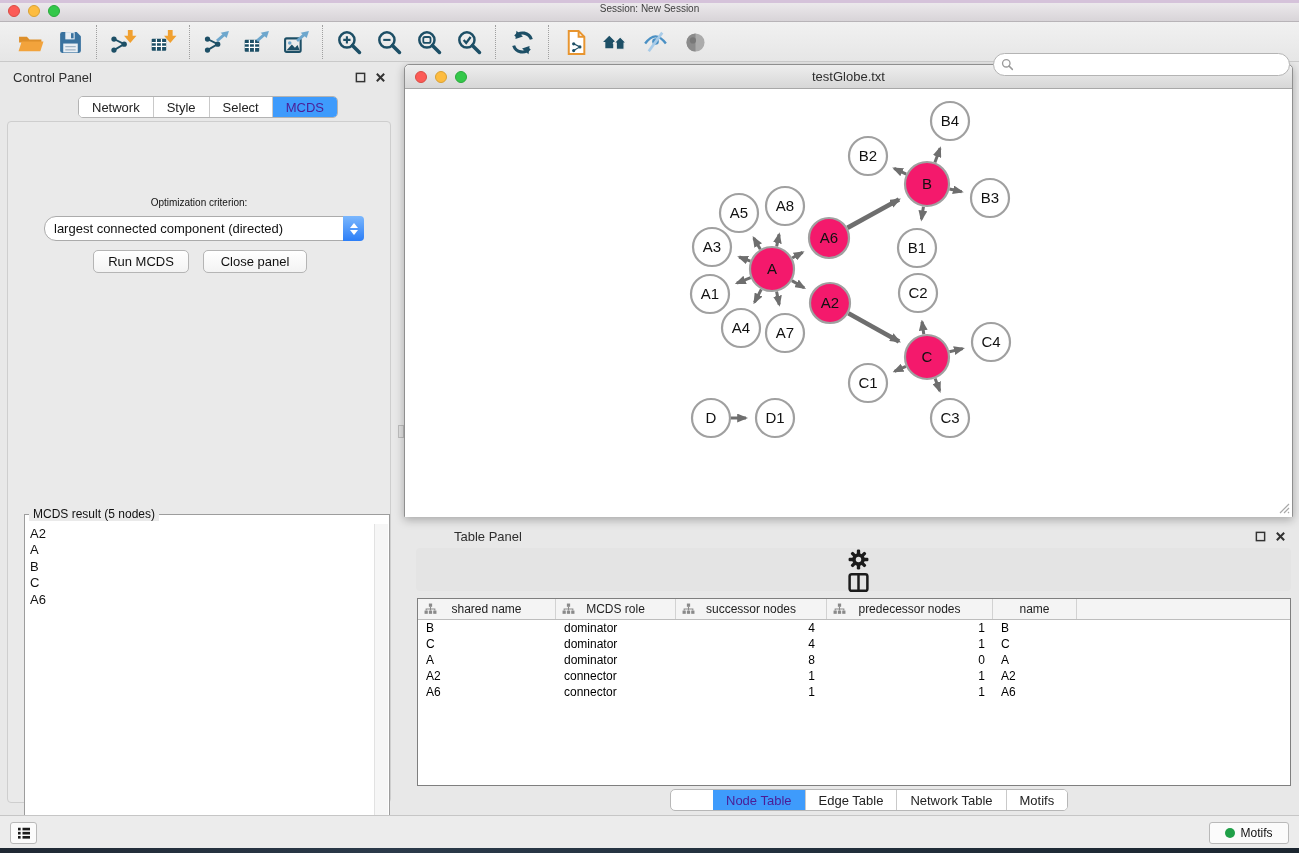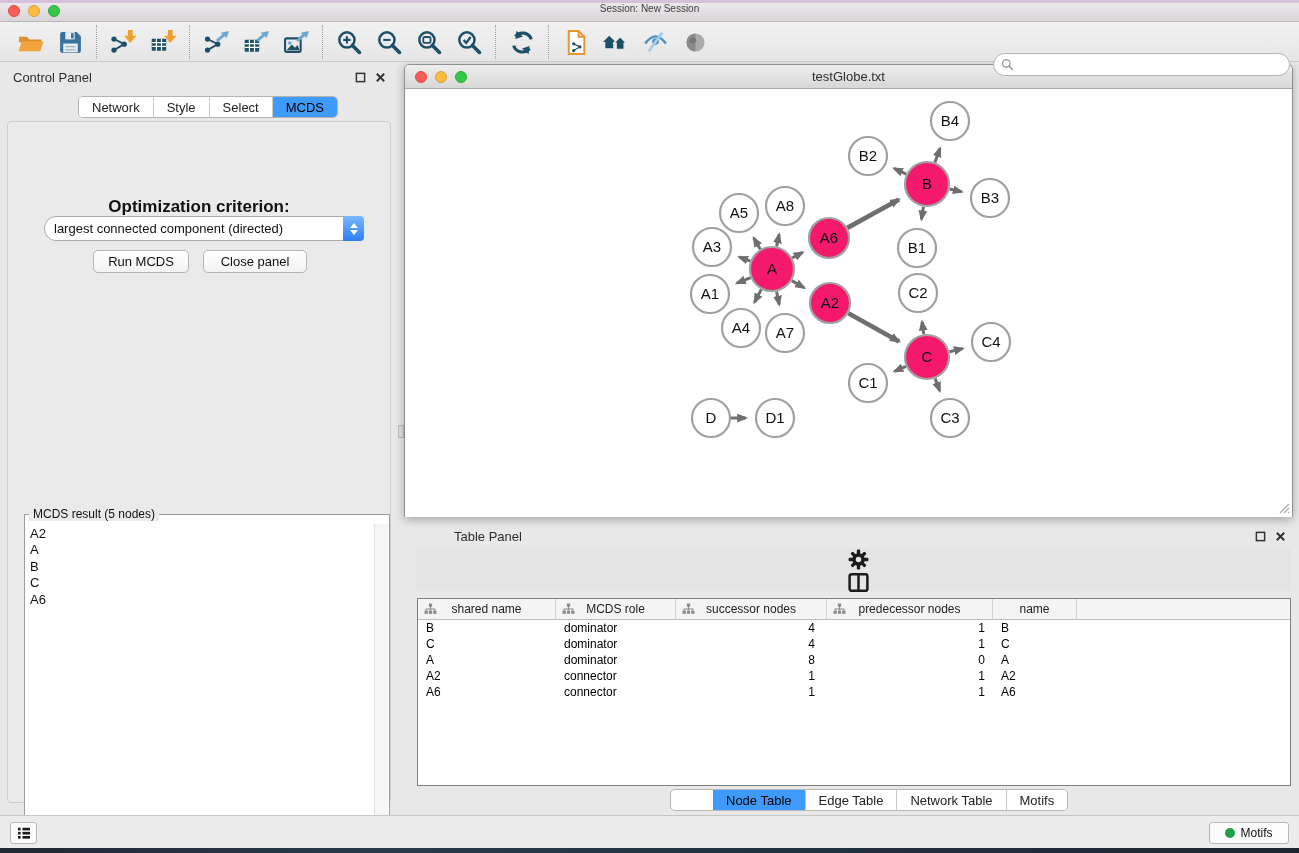--- a/index.html
+++ b/index.html
@@ -34,25 +34,25 @@
   .panel-header { position:absolute; left:0; top:0; width:100%; height:28px; }
   .panel-header .ptitle { position:absolute; left:13px; top:8px; font-size:13px; color:#2e2e2e; }
   .panel-ctrl { position:absolute; top:9px; width:13px; height:13px; display:flex; align-items:center; justify-content:center; }
   .panel-ctrl svg { width:11px; height:11px; }
 
   #cp-tabs { position:absolute; left:78px; top:34px; height:22px; display:flex;
     border:1px solid #b3b3b3; border-radius:5px; overflow:hidden; background:#fff; }
   .seg-tab { display:flex; align-items:center; justify-content:center; padding:0 13px; font-size:13px;
     color:#222; background:#fff; border-right:1px solid #c9c9c9; cursor:default; }
   .seg-tab:last-child { border-right:none; }
-  .seg-tab.selected { background:#3e9bfc; color:#000000; }
+  .seg-tab.selected { background:#3e9bfc; color:#4c1d95; }
 
   #cp-box { position:absolute; left:7px; top:59px; width:384px; height:682px;
     background:#eaeaea; border:1px solid #cecece; border-radius:4px; }
-  #opt-label { position:absolute; left:0; width:100%; top:75px; text-align:center; font-size:17px; color:#111;font-weight:bold; }
+  #opt-label { position:absolute; left:0; width:100%; top:75px; text-align:center; font-size:10px; color:#111; }
   #criterion { position:absolute; left:36px; top:94px; width:320px; height:25px; background:#fff;
     border:1px solid #ababab; border-radius:12px; font-size:13px; color:#111;
     display:flex; align-items:center; padding-left:9px; }
   #criterion .stepper { position:absolute; right:-1px; top:-1px; width:21px; height:25px;
     background:linear-gradient(#7bb7fd,#2c7ef7); border-radius:0 4px 4px 0;
     display:flex; flex-direction:column; align-items:center; justify-content:center; gap:2px; }
   .chev { width:0; height:0; border-left:4px solid transparent; border-right:4px solid transparent; }
   .chev.up { border-bottom:5px solid #fff; }
   .chev.down { border-top:5px solid #fff; }
   .cp-btn { position:absolute; top:128px; height:23px; background:linear-gradient(#ffffff,#f3f3f3);

